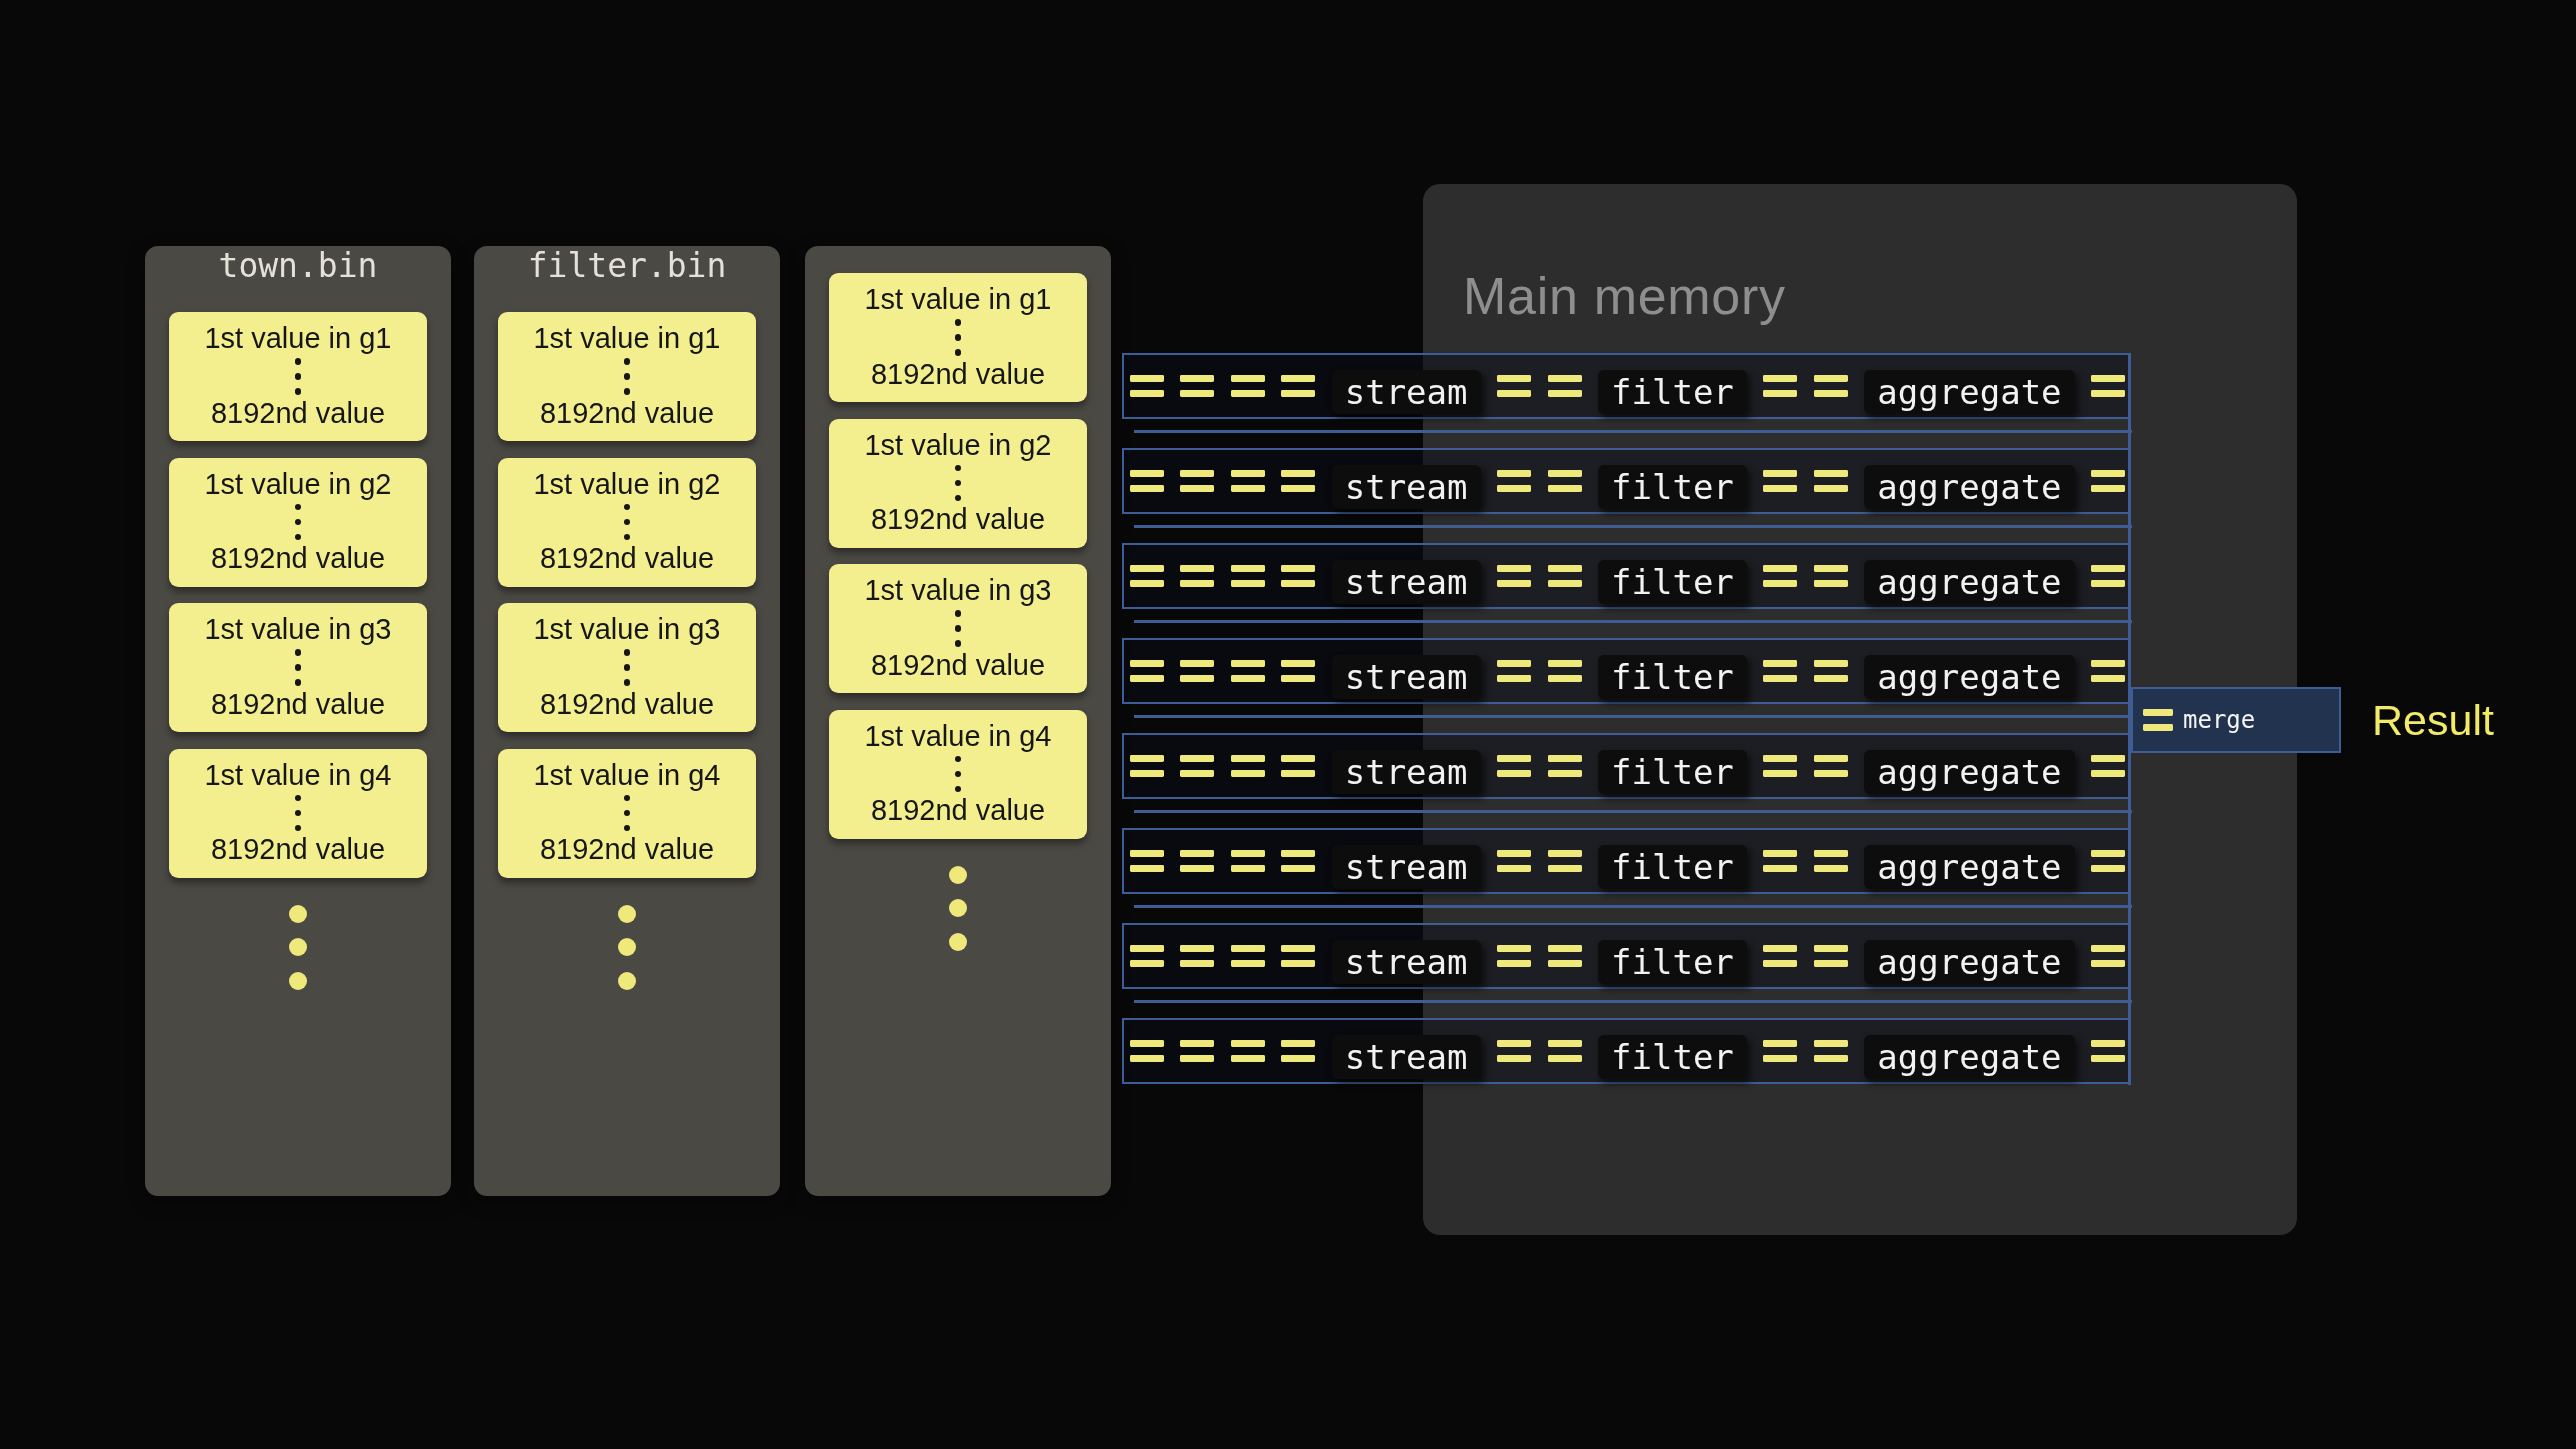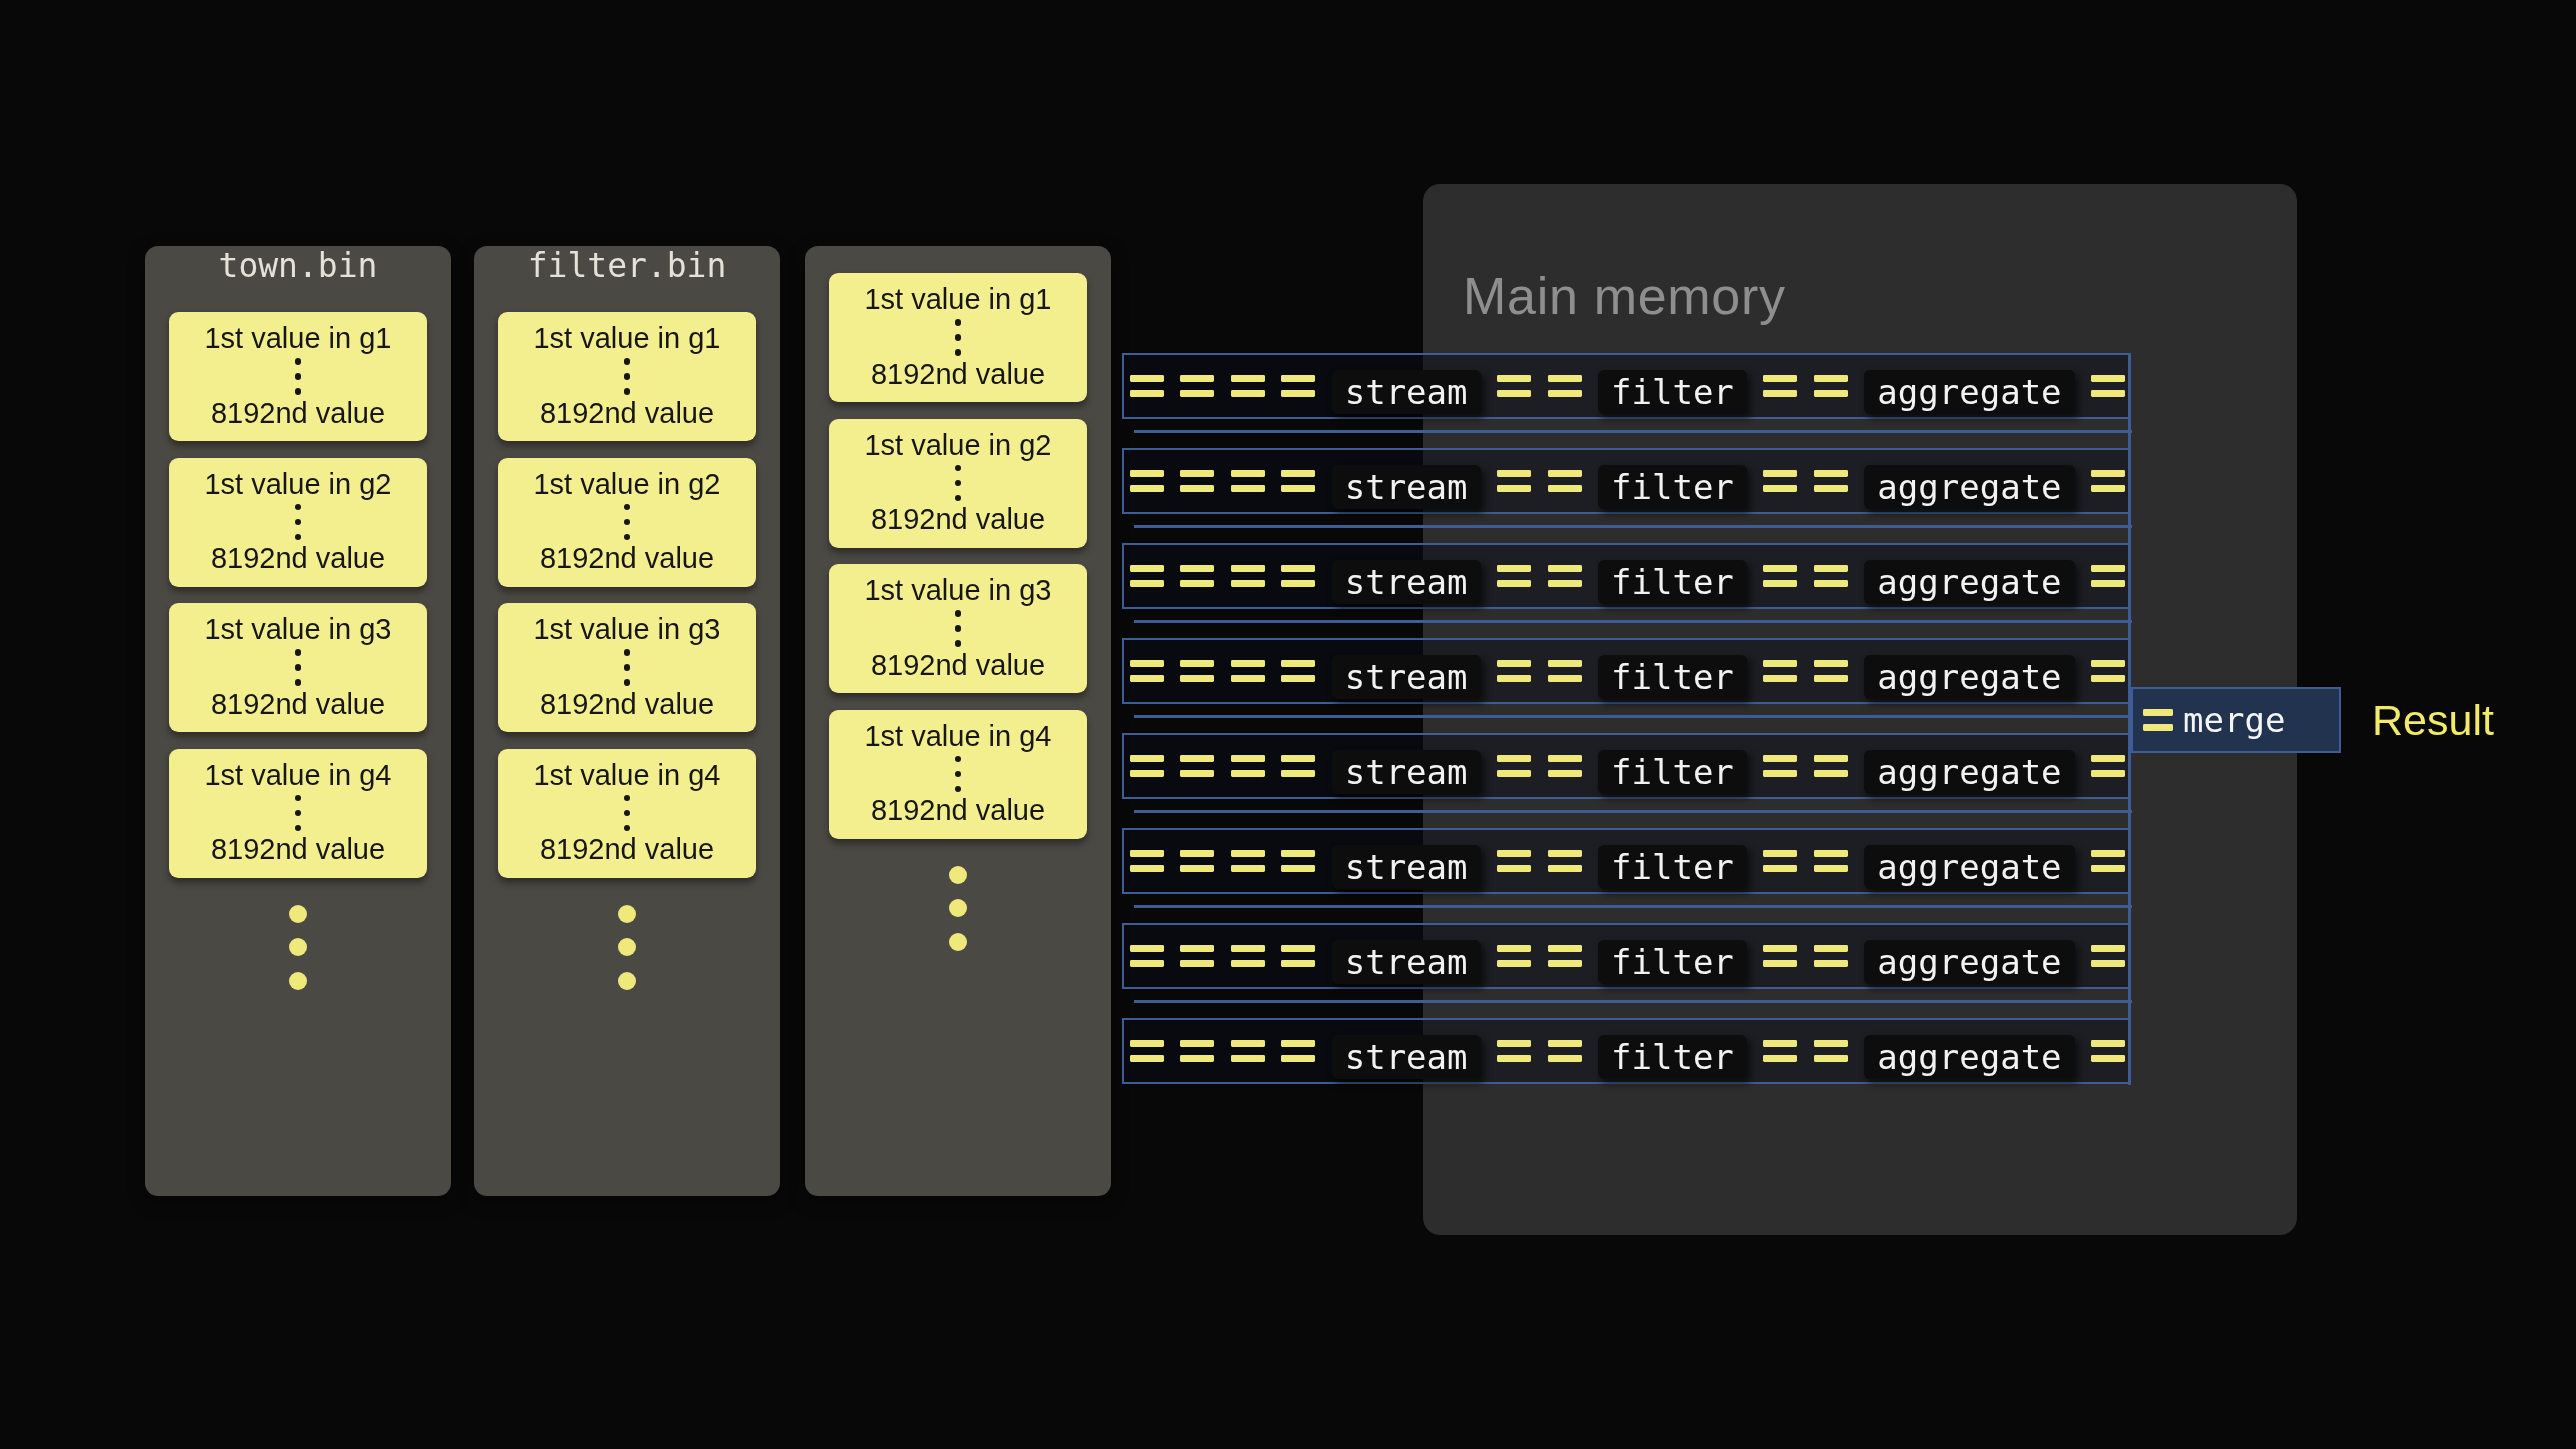--- a/index.html
+++ b/index.html
@@ -180,21 +180,21 @@
     background: var(--merge-bg, #22334f);
     border: 2.9px solid var(--pipeline-blue, #4a6da5);
     display: flex;
     align-items: center;
     gap: 10px;
     padding-left: 10px;
   }
   .merge-box .ddash { width: 30px; flex: 0 0 30px; }
   .merge-label {
     font-family: "DejaVu Sans Mono", monospace;
-    font-size: 34px;
+    font-size: 24px;
     color: var(--merge-text, #f5f5f5);
   }
   .result-label {
     position: absolute;
     left: 2372px;
     top: 696px;
     font-size: 43px;
     color: var(--result-text, #f2eb66);
   }
 </style>

